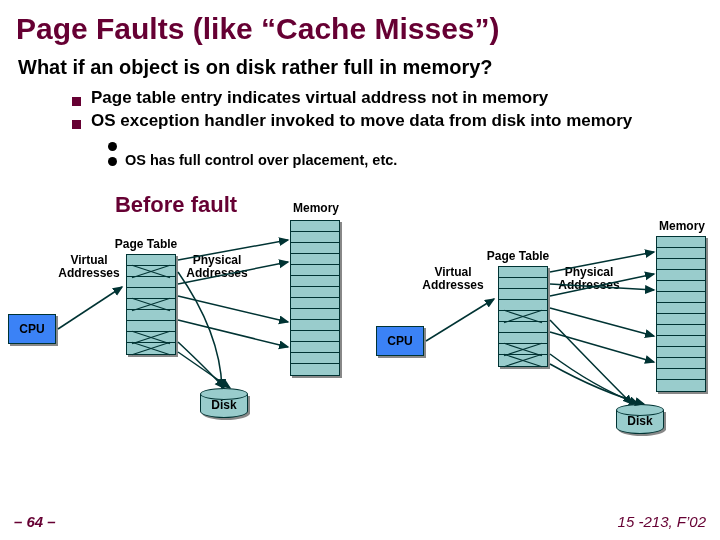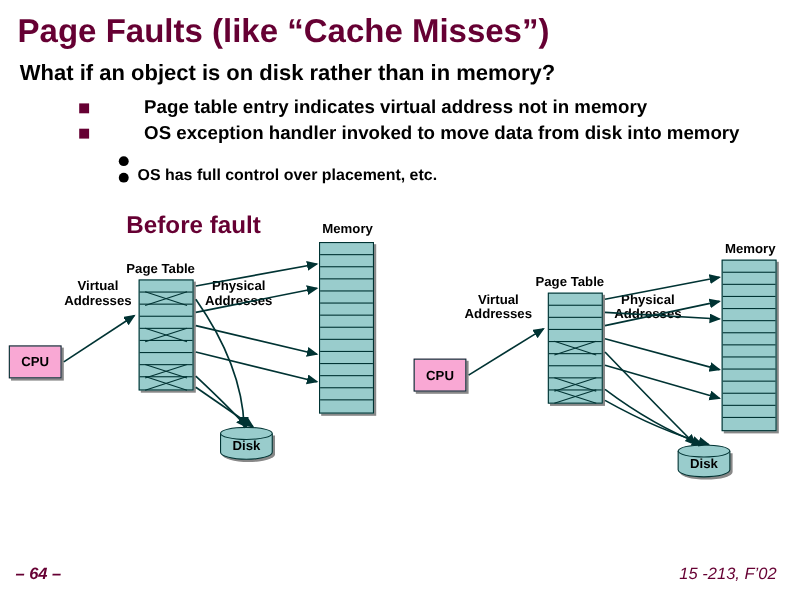--- a/index.html
+++ b/index.html
@@ -1,32 +1,32 @@
 <!DOCTYPE html>
 <html><head>
 <meta charset="utf-8">
 <style>
   * { margin: 0; padding: 0; box-sizing: border-box; }
   body { width: 720px; height: 540px; background: #fff; font-family: Arial, Helvetica, sans-serif; position: relative; overflow: hidden; }
   .slide { padding: 8px 0 0 0; }
   .title { color: #660033; font-size: 30px; font-weight: bold; padding: 4px 16px 2px; }
   .sub { color: #000; font-size: 20px; font-weight: bold; padding: 8px 18px 2px; }
   .bullets { padding: 4px 0 0 72px; }
-  .bul { display: flex; align-items: flex-start; margin: 2px 0; gap: 40px; }
+  .bul { display: flex; align-items: center; margin: 2px 0; }
   .sq { width: 9px; height: 9px; background: #660033; margin: 7px 10px 0 0; flex: 0 0 auto; }
   .btxt { font-size: 17px; font-weight: bold; color: #000; line-height: 1.25; padding-right: 20px; }
   .sublist { padding: 2px 0 0 108px; }
   .sbul { display: flex; align-items: flex-start; margin: 1px 0; }
   .dot { width: 9px; height: 9px; background: #000; border-radius: 50%; margin: 5px 8px 0 0; flex: 0 0 auto; }
   .stxt { font-size: 14.5px; font-weight: bold; color: #000; }
   .diagrams { position: relative; height: 270px; margin-top: 24px; }
   .dg { position: absolute; }
   .dtitle { color: #660033; font-size: 22px; font-weight: bold; text-align: center; }
   .lbl { position: absolute; font-size: 12px; font-weight: bold; color: #000; text-align: center; line-height: 1.1; }
-  .cpu { position: absolute; width: 48px; height: 30px; background: #f9a8d4; border: 1.5px solid #003333; color: #000; font-size: 12px; font-weight: bold; text-align: center; line-height: 28px; box-shadow: 2px 2px 0 #888; }
+  .cpu { position: absolute; width: 48px; height: 30px; background: #3b82f6; border: 1.5px solid #003333; color: #000; font-size: 12px; font-weight: bold; text-align: center; line-height: 28px; box-shadow: 2px 2px 0 #888; }
   .ptable { position: absolute; width: 50px; background: #99cccc; border: 1.5px solid #003333; box-shadow: 2px 2px 0 #888; }
   .ptable .row { height: 11px; border-bottom: 1px solid #003333; position: relative; }
   .ptable .row:last-child { border-bottom: none; }
   .ptable .row.x::before, .ptable .row.x::after { content: ""; position: absolute; left: 4px; right: 4px; top: 50%; border-top: 1.5px solid #003333; }
   .ptable .row.x::before { transform: rotate(18deg); }
   .ptable .row.x::after { transform: rotate(-18deg); }
   .mem { position: absolute; width: 50px; background: #99cccc; border: 1.5px solid #003333; box-shadow: 2px 2px 0 #888; }
   .mem .row { height: 11px; border-bottom: 1px solid #003333; }
   .mem .row:last-child { border-bottom: none; }
   .disk { position: absolute; width: 48px; height: 30px; }
@@ -35,21 +35,21 @@
   .disk .dl { position: absolute; left: 0; right: 0; top: 10px; color: #000; font-size: 12px; font-weight: bold; text-align: center; }
   svg.arrows { position: absolute; left: 0; top: 0; overflow: visible; }
   .footer-l { position: absolute; left: 14px; bottom: 10px; color: #660033; font-size: 15px; font-style: italic; font-weight: bold; }
   .footer-r { position: absolute; right: 14px; bottom: 10px; color: #660033; font-size: 15px; font-style: italic; font-weight: normal; }
 </style>
 </head>
 <body>
 
 <div class="slide">
   <div class="title">Page Faults (like “Cache Misses”)</div>
-  <div class="sub">What if an object is on disk rather than in memory?</div>
+  <div class="sub">What if an object is on disk rather full in memory?</div>
 
   <div class="bullets">
     <div class="bul">
       <div class="sq"></div>
       <div class="btxt">Page table entry indicates virtual address not in memory</div>
     </div>
     <div class="bul">
       <div class="sq"></div>
       <div class="btxt">OS exception handler invoked to move data from disk into memory</div>
     </div>

